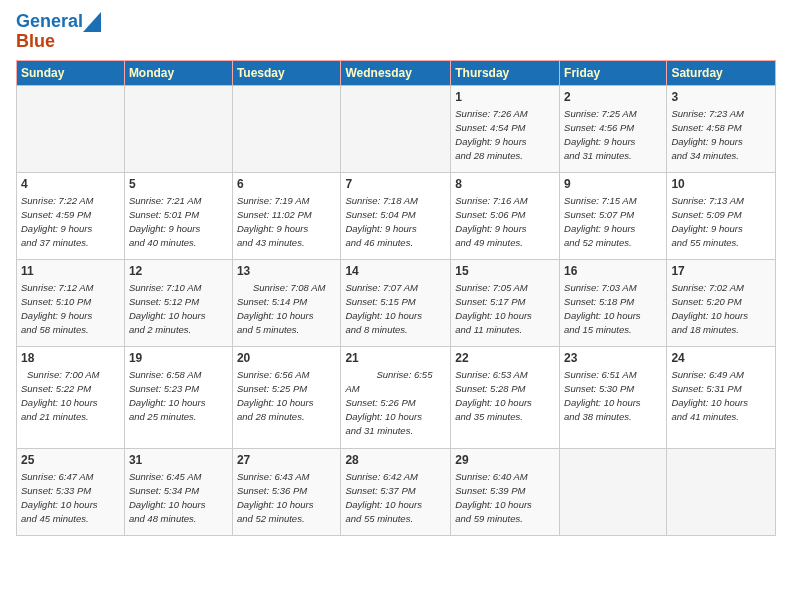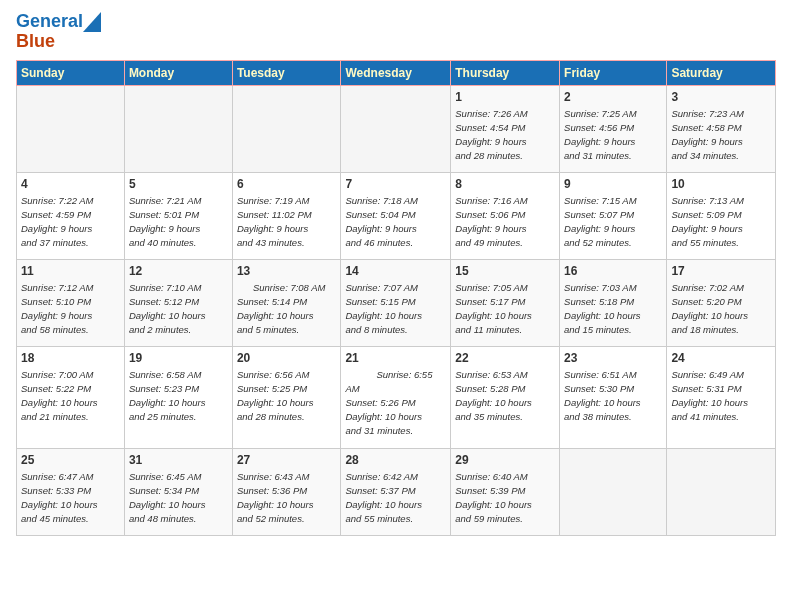--- a/index.html
+++ b/index.html
@@ -208,21 +208,21 @@
           <td><span class="day-num">16</span><span class="day-detail" style="white-space: pre-line;">Sunrise: 7:03 AM
 Sunset: 5:18 PM
 Daylight: 10 hours
 and 15 minutes.</span></td>
           <td><span class="day-num">17</span><span class="day-detail" style="white-space: pre-line;">Sunrise: 7:02 AM
 Sunset: 5:20 PM
 Daylight: 10 hours
 and 18 minutes.</span></td>
         </tr>
         <tr>
-          <td><span class="day-num">18</span><span class="day-detail" style="white-space: pre-line;">Sunrise: 7:00 AM
+          <td><span class="day-num">18</span><span class="day-detail" style="white-space: pre-line; margin-left: 6px;">Sunrise: 7:00 AM
 Sunset: 5:22 PM
 Daylight: 10 hours
 and 21 minutes.</span></td>
           <td><span class="day-num">19</span><span class="day-detail" style="white-space: pre-line;">Sunrise: 6:58 AM
 Sunset: 5:23 PM
 Daylight: 10 hours
 and 25 minutes.</span></td>
           <td><span class="day-num">20</span><span class="day-detail" style="white-space: pre-line;">Sunrise: 6:56 AM
 Sunset: 5:25 PM
 Daylight: 10 hours

